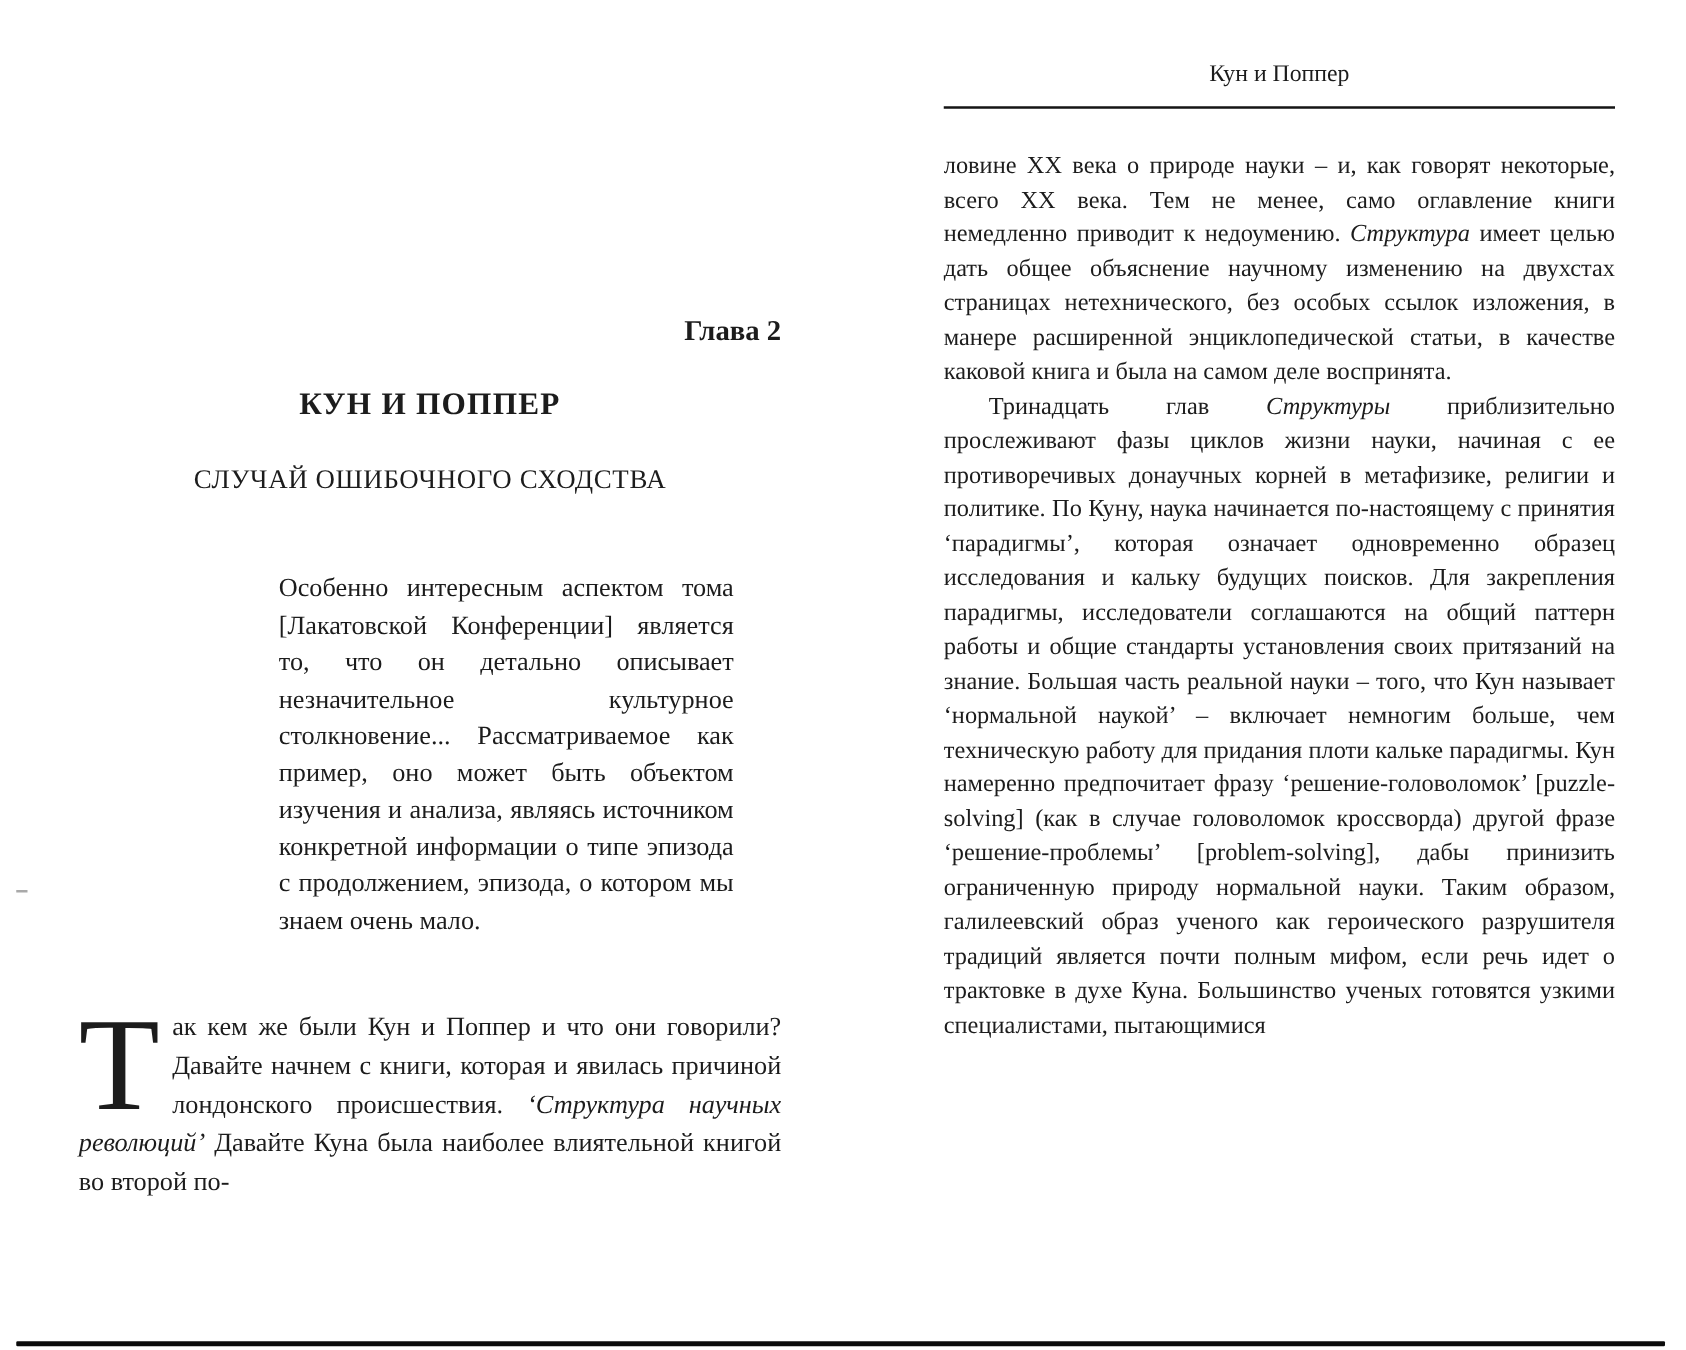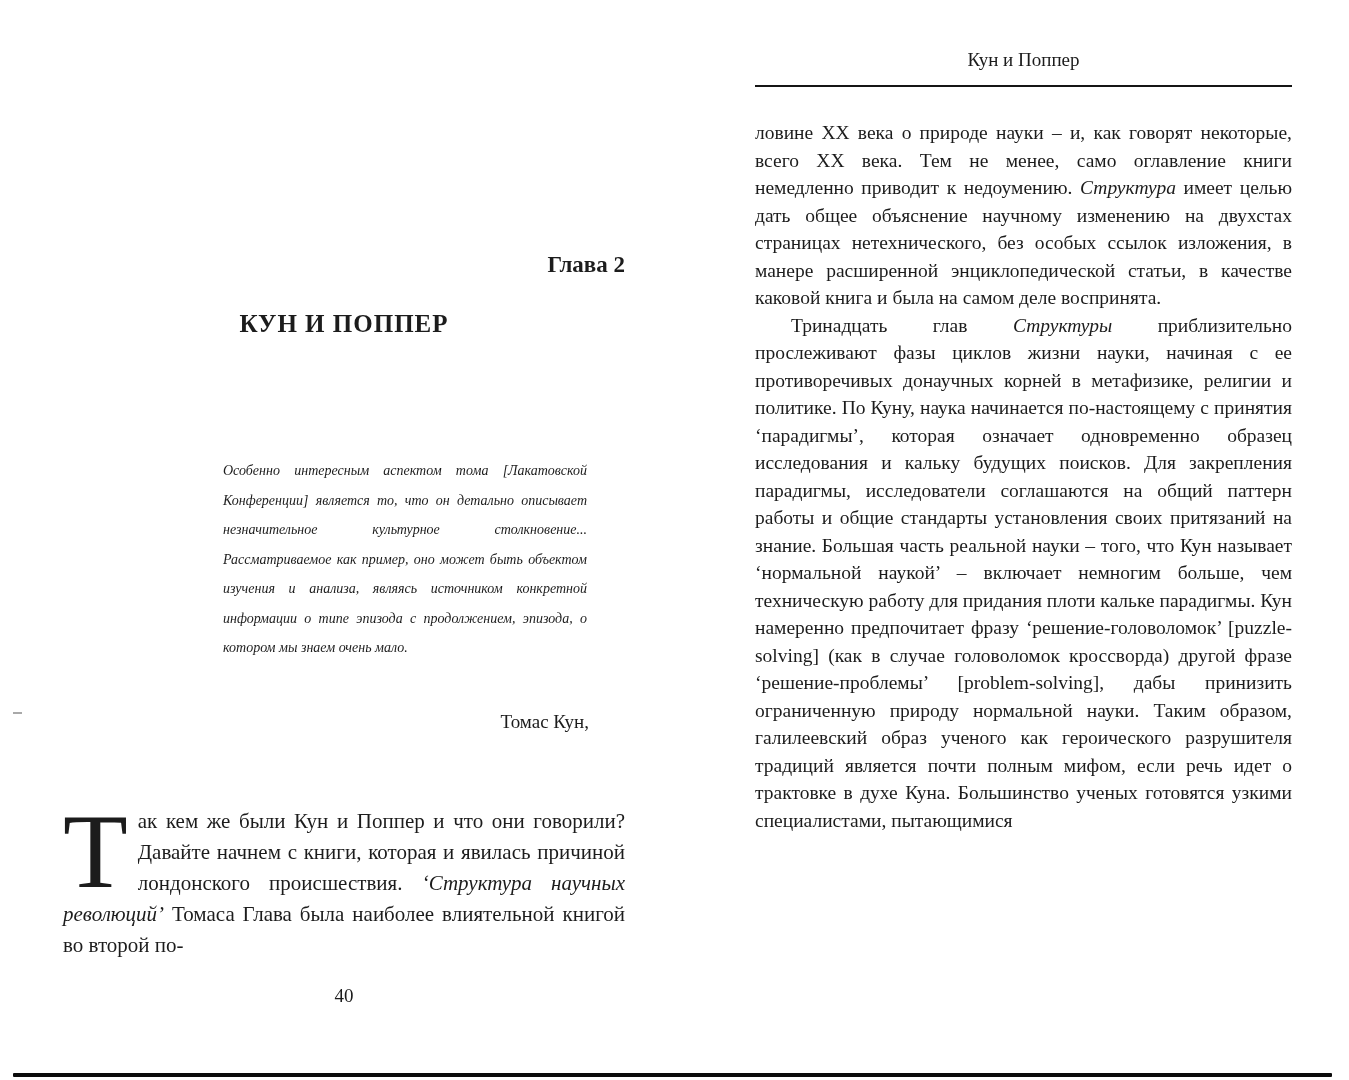--- a/index.html
+++ b/index.html
@@ -25,21 +25,21 @@
   .chapter-title {
     position: absolute; top: 310px; left: 0; width: 100%;
     text-align: center; font-weight: bold; font-size: 25px; letter-spacing: 1px;
   }
   .chapter-subtitle {
     position: absolute; top: 371px; left: 0; width: 100%;
     text-align: center; font-size: 21.5px; letter-spacing: 0.5px;
   }
   .epigraph {
     position: absolute; top: 456px; left: 160px; width: 364px;
-    font-style: italic; font-size: 14px; line-height: 29.5px;
+    font-size: 21px; line-height: 29.5px;
     text-align: justify;
   }
   .epigraph-attribution {
     position: absolute; top: 706px; left: 160px; width: 366px;
     text-align: right; font-size: 19px; line-height: 31px;
   }
   .left-body {
     position: absolute; top: 806px; left: 0; width: 562px;
     font-size: 21px; line-height: 31px; text-align: justify;
   }
@@ -83,32 +83,31 @@
   }
 </style>
 </head>
 <body>
 
 <div class="spread">
 
   <div class="left-page">
     <div class="chapter-label">Глава 2</div>
     <div class="chapter-title">КУН И ПОППЕР</div>
+    <div class="chapter-subtitle">СЛУЧАЙ ОШИБОЧНОГО СХОДСТВА</div>
 
     <div class="epigraph">Особенно интересным аспектом тома [Лакатовской Конференции] является то, что он детально описывает незначительное культурное столкновение... Рассматриваемое как пример, оно может быть объектом изучения и анализа, являясь источником конкретной информации о типе эпизода с продолжением, эпизода, о котором мы знаем очень мало.</div>
 
     <div class="epigraph-attribution">
-      <div>Томас Кун,</div>
     </div>
 
     <div class="left-body">
-      <span class="drop-cap">Т</span><span><span>ак кем же были Кун и Поппер и что они говорили? Давайте начнем с книги, которая и явилась причиной лондонского происшествия. </span><em>‘Структура научных революций’</em><span> Томаса Глава была наиболее влиятельной книгой во второй по-</span></span>
+      <span class="drop-cap">Т</span><span><span>ак кем же были Кун и Поппер и что они говорили? Давайте начнем с книги, которая и явилась причиной лондонского происшествия. </span><em>‘Структура научных революций’</em><span> Давайте Куна была наиболее влиятельной книгой во второй по-</span></span>
     </div>
 
-    <div class="page-number">40</div>
   </div>
 
   <div class="right-page">
     <div class="running-header">Кун и Поппер</div>
     <hr class="header-rule">
 
     <div class="right-body">
       <p><span>ловине XX века о природе науки – и, как говорят некоторые, всего XX века. Тем не менее, само оглавление книги немедленно приводит к недоумению. </span><em>Структура</em><span> имеет целью дать общее объяснение научному изменению на двухстах страницах нетехнического, без особых ссылок изложения, в манере расширенной энциклопедической статьи, в качестве каковой книга и была на самом деле воспринята.</span></p>
       <p class="indented"><span>Тринадцать глав </span><em>Структуры</em><span> приблизительно прослеживают фазы циклов жизни науки, начиная с ее противоречивых донаучных корней в метафизике, религии и политике. По Куну, наука начинается по-настоящему с принятия ‘парадигмы’, которая означает одновременно образец исследования и кальку будущих поисков. Для закрепления парадигмы, исследователи соглашаются на общий паттерн работы и общие стандарты установления своих притязаний на знание. Большая часть реальной науки – того, что Кун называет ‘нормальной наукой’ – включает немногим больше, чем техническую работу для придания плоти кальке парадигмы. Кун намеренно предпочитает фразу ‘решение-головоломок’ [puzzle-solving] (как в случае головоломок кроссворда) другой фразе ‘решение-проблемы’ [problem-solving], дабы принизить ограниченную природу нормальной науки. Таким образом, галилеевский образ ученого как героического разрушителя традиций является почти полным мифом, если речь идет о трактовке в духе Куна. Большинство ученых готовятся узкими специалистами, пытающимися</span></p>
     </div>

